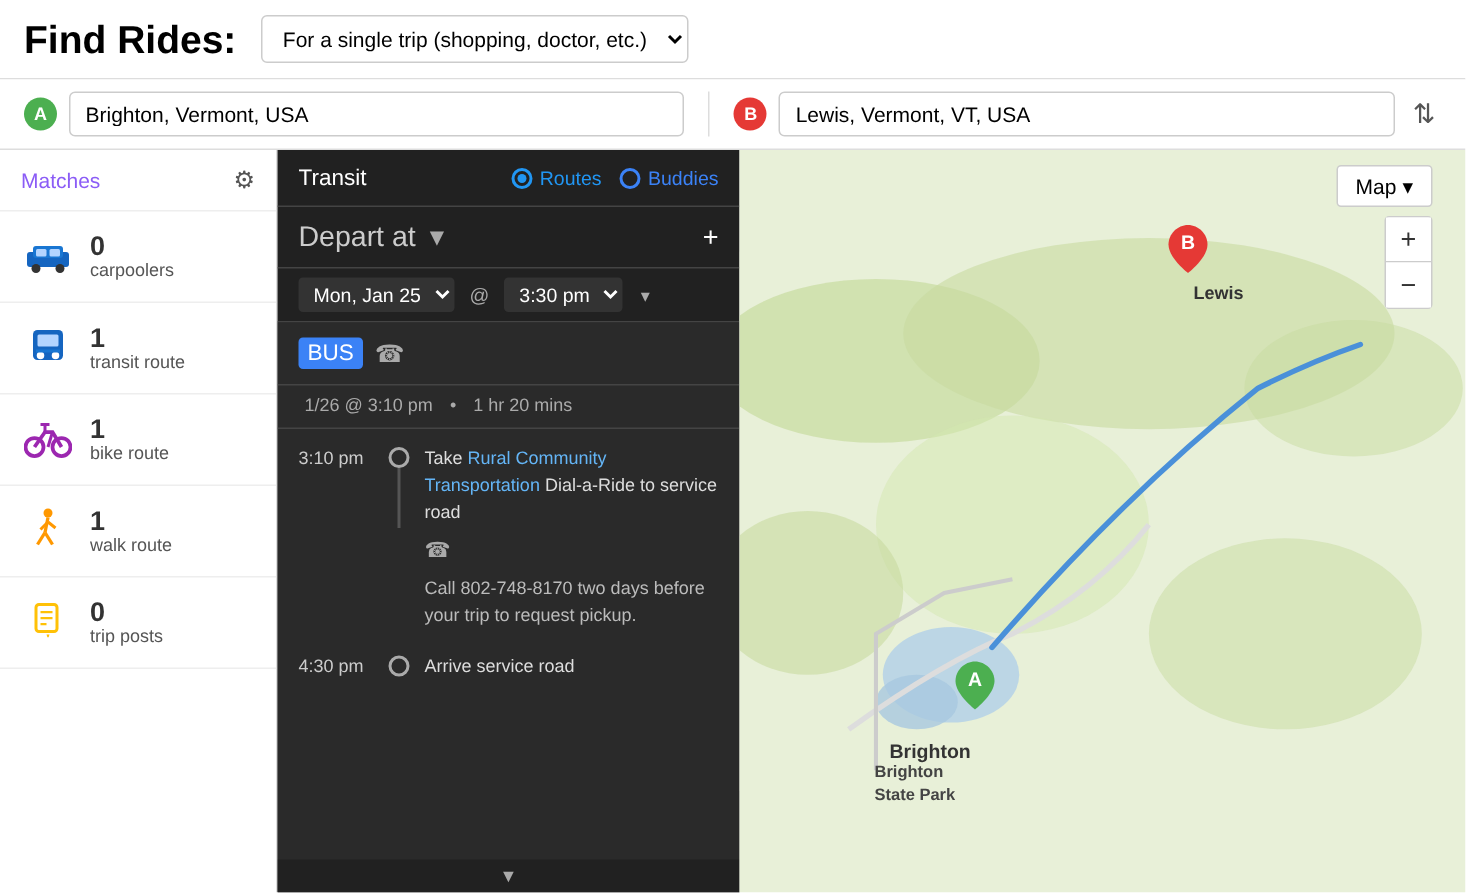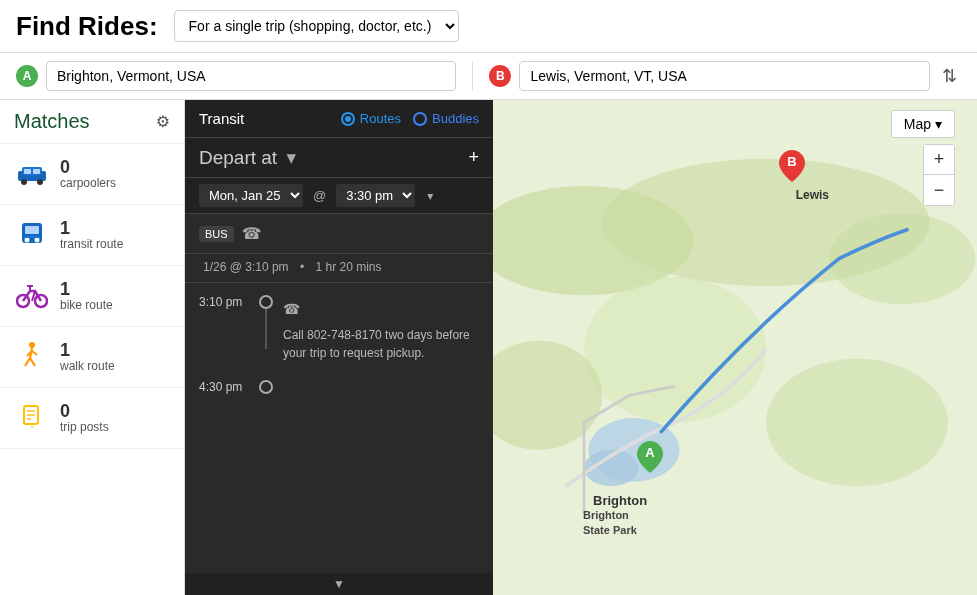--- a/index.html
+++ b/index.html
@@ -86,23 +86,23 @@
       flex-shrink: 0;
     }
     .sidebar-header {
       display: flex;
       align-items: center;
       justify-content: space-between;
       padding: 10px 14px;
       border-bottom: 1px solid #eee;
     }
     .sidebar-header-title {
-      font-size: 20px;
+      font-size: 14px;
       font-weight: normal;
-      color: #14532d;
+      color: #8b5cf6;
     }
     .filter-icon {
       color: #555;
       font-size: 16px;
       cursor: pointer;
     }
     .sidebar-item {
       display: flex;
       align-items: center;
       padding: 12px 14px;
@@ -238,23 +238,23 @@
       flex-direction: column;
     }
     .route-card-header {
       display: flex;
       align-items: center;
       padding: 10px 14px;
       border-bottom: 1px solid #444;
       gap: 8px;
     }
     .route-bus-badge {
-      background: #404040;
+      background: #3b82f6;
       color: #fff;
-      font-size: 11px;
+      font-size: 15px;
       padding: 2px 6px;
       border-radius: 3px;
     }
     .route-phone-icon {
       color: #aaa;
       font-size: 16px;
     }
     .route-card-timing {
       padding: 6px 14px 8px;
       border-bottom: 1px solid #444;
@@ -560,31 +560,35 @@
 
       <div class="route-steps">
 
         <div class="route-step">
           <div class="step-time">3:10 pm</div>
           <div class="step-dot-col">
             <div class="step-dot"></div>
             <div class="step-line"></div>
           </div>
           <div class="step-content">
+            <div>Take <a href="#">Rural Community<br>Transportation</a> Dial-a-Ride to service road</div>
             <div class="step-phone">
               <span>☎</span>
             </div>
             <div class="step-note">Call 802-748-8170 two days before your trip to request pickup.</div>
           </div>
         </div>
 
         <div class="route-step">
           <div class="step-time">4:30 pm</div>
           <div class="step-dot-col">
             <div class="step-dot"></div>
+          </div>
+          <div class="step-content">
+            Arrive service road
           </div>
         </div>
       </div>
 
       <div class="scroll-indicator">▼</div>
     </div>
   </div>
 
   <div class="map-area">
     

